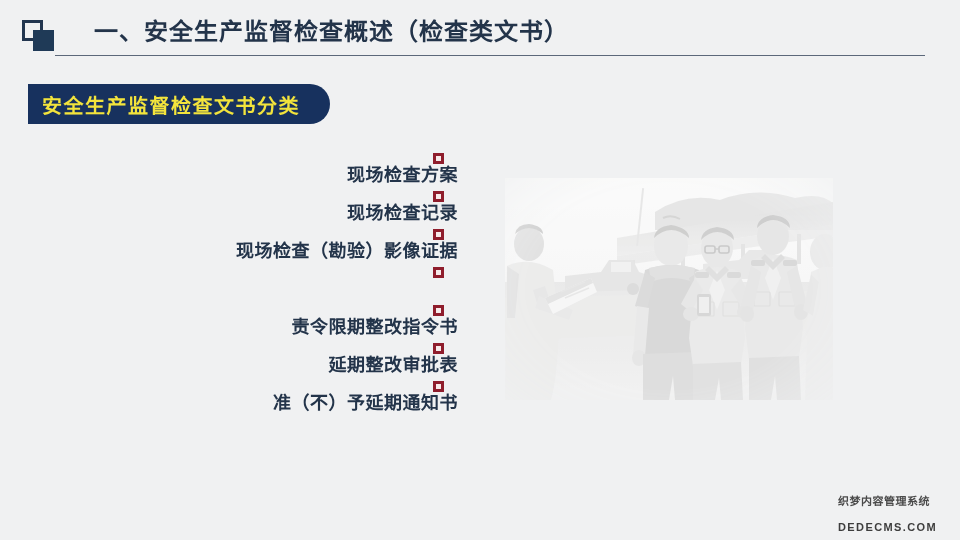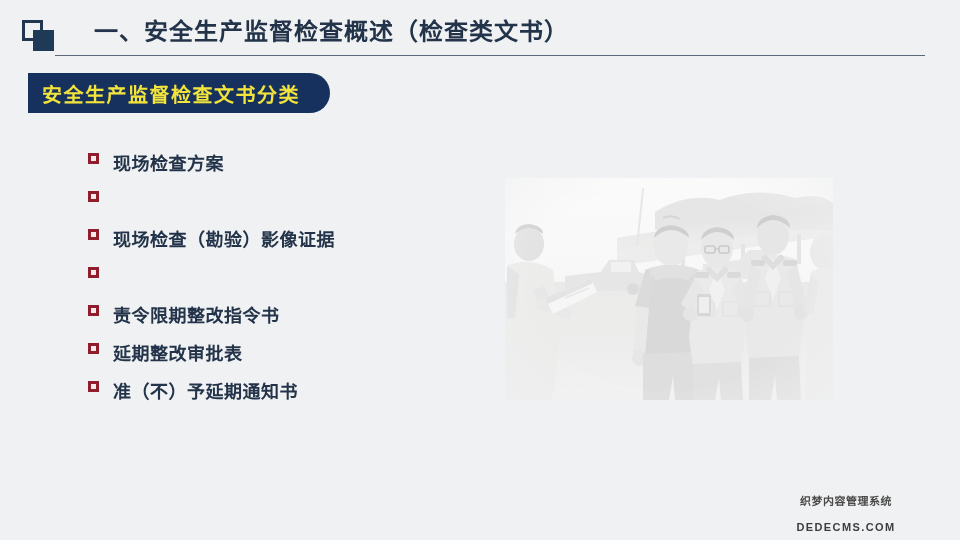--- a/index.html
+++ b/index.html
@@ -75,21 +75,21 @@
     width: 870px;
     height: 1px;
     background: #2b3a52;
     opacity: 0.75;
   }
 
   
   .banner {
     position: absolute;
     left: 28px;
-    top: 73px;
+    top: 84px;
     height: 40px;
     padding: 0 30px 0 14px;
     background: #17315e;
     border-radius: 0 20px 20px 0;
     display: flex;
     align-items: center;
     box-sizing: border-box;
   }
   .banner-text {
     font-size: 20px;
@@ -101,22 +101,23 @@
 
   
   .doc-list {
     position: absolute;
     left: 88px;
     top: 153px;
     width: 370px;
   }
   .doc-item {
     display: flex;
-    align-items: flex-start;
+    align-items: flex-end;
     height: 38px;
+    flex-direction: column;
   }
   .bullet {
     flex: 0 0 auto;
     width: 11px;
     height: 11px;
     border: 3px solid #8f1d2c;
     background: #f7eaea;
     box-sizing: border-box;
     margin-right: 14px;
   }
@@ -145,24 +146,24 @@
     position: absolute;
     inset: 0;
     filter: grayscale(1) contrast(0.42) brightness(1.42);
     opacity: 0.88;
   }
   .photo svg { display: block; width: 100%; height: 100%; }
 
   
   .watermark {
     position: absolute;
-    left: 790px;
+    left: 838px;
     top: 496px;
     width: 112px;
-    text-align: center;
+    text-align: left;
     line-height: 1.05;
   }
   .wm-cn {
     font-size: 11px;
     font-weight: bold;
     color: #4a4a4a;
     letter-spacing: 0.5px;
     white-space: nowrap;
   }
   .wm-en {
@@ -192,20 +193,21 @@
     <span class="banner-text">安全生产监督检查文书分类</span>
   </div>
 
   <div class="doc-list">
     <div class="doc-item">
       <span class="bullet"></span>
       <span class="doc-label">现场检查方案</span>
     </div>
     <div class="doc-item">
       <span class="bullet"></span>
+      <span class="doc-label"> 现场检查记录</span>
     </div>
     <div class="doc-item">
       <span class="bullet"></span>
       <span class="doc-label">现场检查（勘验）影像证据</span>
     </div>
     <div class="doc-item">
       <span class="bullet"></span>
     </div>
     <div class="doc-item">
       <span class="bullet"></span>

